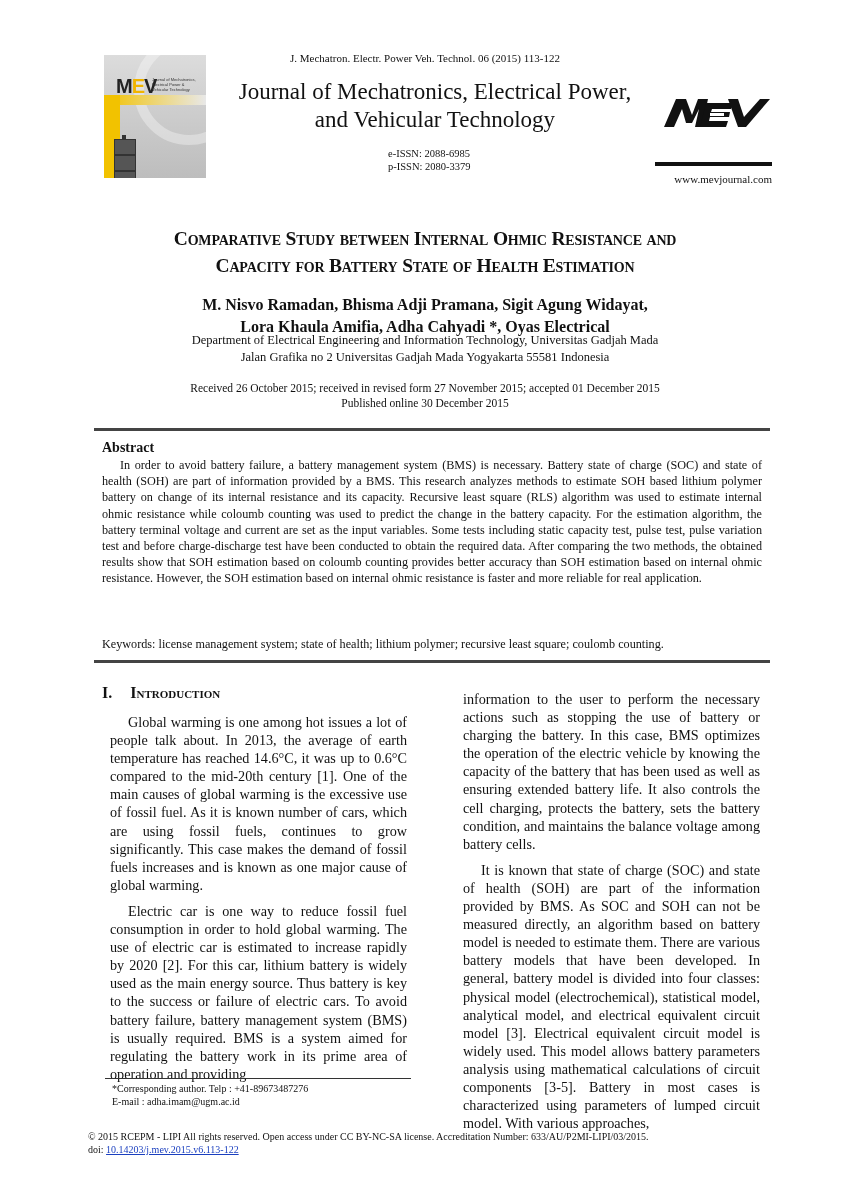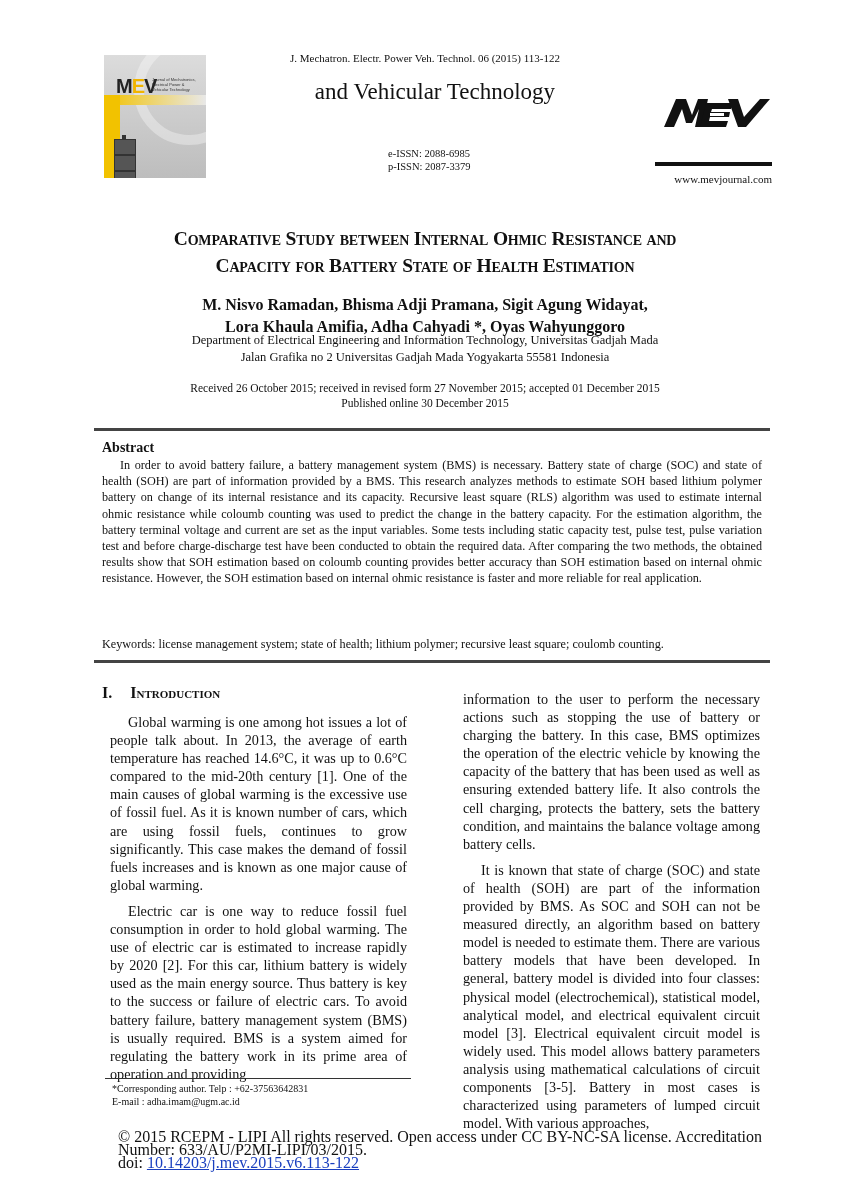--- a/index.html
+++ b/index.html
@@ -41,63 +41,64 @@
   .sec-h .num { margin-right: 18px; }
   .sec-h .lbl { font-variant: small-caps; margin-top: 6px; }
   .col { font-size: 14.2px; line-height: 18.1px; text-align: justify; width: 313px; }
   .col p { margin: 8px; text-indent: 18px; }
   .col p.noindent { text-indent: 0; }
   .col1 { left: 102px; top: 705px; }
   .col2 { left: 455px; top: 682px; }
 
   .fn-rule { left: 105px; top: 1078px; width: 306px; height: 1px; background: #333; }
   .fn { left: 112px; top: 1082px; font-size: 10px; line-height: 13px; }
-  .copy { left: 118px; top: 1130px; width: 680px; font-size: 16px; line-height: 13px; }
+  .copy { left: 88px; top: 1130px; width: 680px; font-size: 10px; line-height: 13px; }
   .copy a { color: #1a3fbf; text-decoration: underline; }
 </style>
 </head>
 <body>
 
 <div class="abs cover">
   <div class="gear"></div>
   <div class="yband"></div>
   <div class="yellow"></div>
   <div class="logo">M<span>E</span>V</div>
   <div class="tiny">Journal of Mechatronics, Electrical Power &amp; Vehicular Technology</div>
   <div class="pole"></div>
   <div class="box" style="top:84px"></div>
   <div class="box" style="top:100px"></div>
   <div class="box" style="top:116px"></div>
 </div>
 
 <div class="abs running">J. Mechatron. Electr. Power Veh. Technol. 06 (2015) 113-122</div>
 <div class="abs jtitle">
+  <div>Journal of Mechatronics, Electrical Power,</div>
   <div>and Vehicular Technology</div>
 </div>
 <div class="abs issn">
   <div>e-ISSN: 2088-6985</div>
-  <div>p-ISSN: 2087-3379</div>
+  <div>p-ISSN: 2080-3379</div>
 </div>
 
 <svg class="abs mev" viewBox="0 0 110 40">
   <path d="M2 34 L14 6 L24 6 L30 22 L36 6 L46 6 L40 34 L33 34 L37 16 L30 30 L24 30 L20 16 L12 34 Z" fill="#111"></path>
   <path d="M44 10 L70 10 L69 16 L50 16 L49 19 L68 19 L67 24 L48 24 L47 28 L66 28 L64 34 L38 34 Z" fill="#111"></path>
   <path d="M66 6 L76 6 L82 24 L98 6 L108 6 L84 34 L76 34 Z" fill="#111"></path>
   <rect x="48" y="20" width="14" height="3" fill="#fff"></rect>
 </svg>
 <div class="abs rule-top"></div>
 <div class="abs web">www.mevjournal.com</div>
 
 <div class="abs title">
   <div>Comparative Study between Internal Ohmic Resistance and</div>
   <div>Capacity for Battery State of Health Estimation</div>
 </div>
 <div class="abs authors">
   <div>M. Nisvo Ramadan, Bhisma Adji Pramana, Sigit Agung Widayat,</div>
-  <div>Lora Khaula Amifia, Adha Cahyadi *, Oyas Wahyunggoro</div>
+  <div>Lora Khaula Amifia, Adha Cahyadi *, Oyas Electrical</div>
 </div>
 <div class="abs affil">
   <div>Department of Electrical Engineering and Information Technology, Universitas Gadjah Mada</div>
   <div>Jalan Grafika no 2 Universitas Gadjah Mada Yogyakarta 55581 Indonesia</div>
 </div>
 <div class="abs dates">
   <div>Received 26 October 2015; received in revised form 27 November 2015; accepted 01 December 2015</div>
   <div>Published online 30 December 2015</div>
 </div>
 
@@ -114,20 +115,20 @@
   <p>Global warming is one among hot issues a lot of people talk about. In 2013, the average of earth temperature has reached 14.6°C, it was up to 0.6°C compared to the mid-20th century [1]. One of the main causes of global warming is the excessive use of fossil fuel. As it is known number of cars, which are using fossil fuels, continues to grow significantly. This case makes the demand of fossil fuels increases and is known as one major cause of global warming.</p>
   <p>Electric car is one way to reduce fossil fuel consumption in order to hold global warming. The use of electric car is estimated to increase rapidly by 2020 [2]. For this car, lithium battery is widely used as the main energy source. Thus battery is key to the success or failure of electric cars. To avoid battery failure, battery management system (BMS) is usually required. BMS is a system aimed for regulating the battery work in its prime area of operation and providing</p>
 </div>
 <div class="abs col col2">
   <p class="noindent">information to the user to perform the necessary actions such as stopping the use of battery or charging the battery. In this case, BMS optimizes the operation of the electric vehicle by knowing the capacity of the battery that has been used as well as ensuring extended battery life. It also controls the cell charging, protects the battery, sets the battery condition, and maintains the balance voltage among battery cells.</p>
   <p>It is known that state of charge (SOC) and state of health (SOH) are part of the information provided by BMS. As SOC and SOH can not be measured directly, an algorithm based on battery model is needed to estimate them. There are various battery models that have been developed. In general, battery model is divided into four classes: physical model (electrochemical), statistical model, analytical model, and electrical equivalent circuit model [3]. Electrical equivalent circuit model is widely used. This model allows battery parameters analysis using mathematical calculations of circuit components [3-5]. Battery in most cases is characterized using parameters of lumped circuit model. With various approaches,</p>
 </div>
 
 <div class="abs fn-rule"></div>
 <div class="abs fn">
-  <div>*Corresponding author. Telp : +62-37563642831</div>
+  <div>*Corresponding author. Telp : +41-89673487276</div>
   <div>E-mail : adha.imam@ugm.ac.id</div>
 </div>
 
 <div class="abs copy">
   <div>© 2015 RCEPM - LIPI All rights reserved. Open access under CC BY-NC-SA license. Accreditation Number: 633/AU/P2MI-LIPI/03/2015.</div>
   <div><span>doi: </span><a>10.14203/j.mev.2015.v6.113-122</a></div>
 </div>
 
 </body></html>

